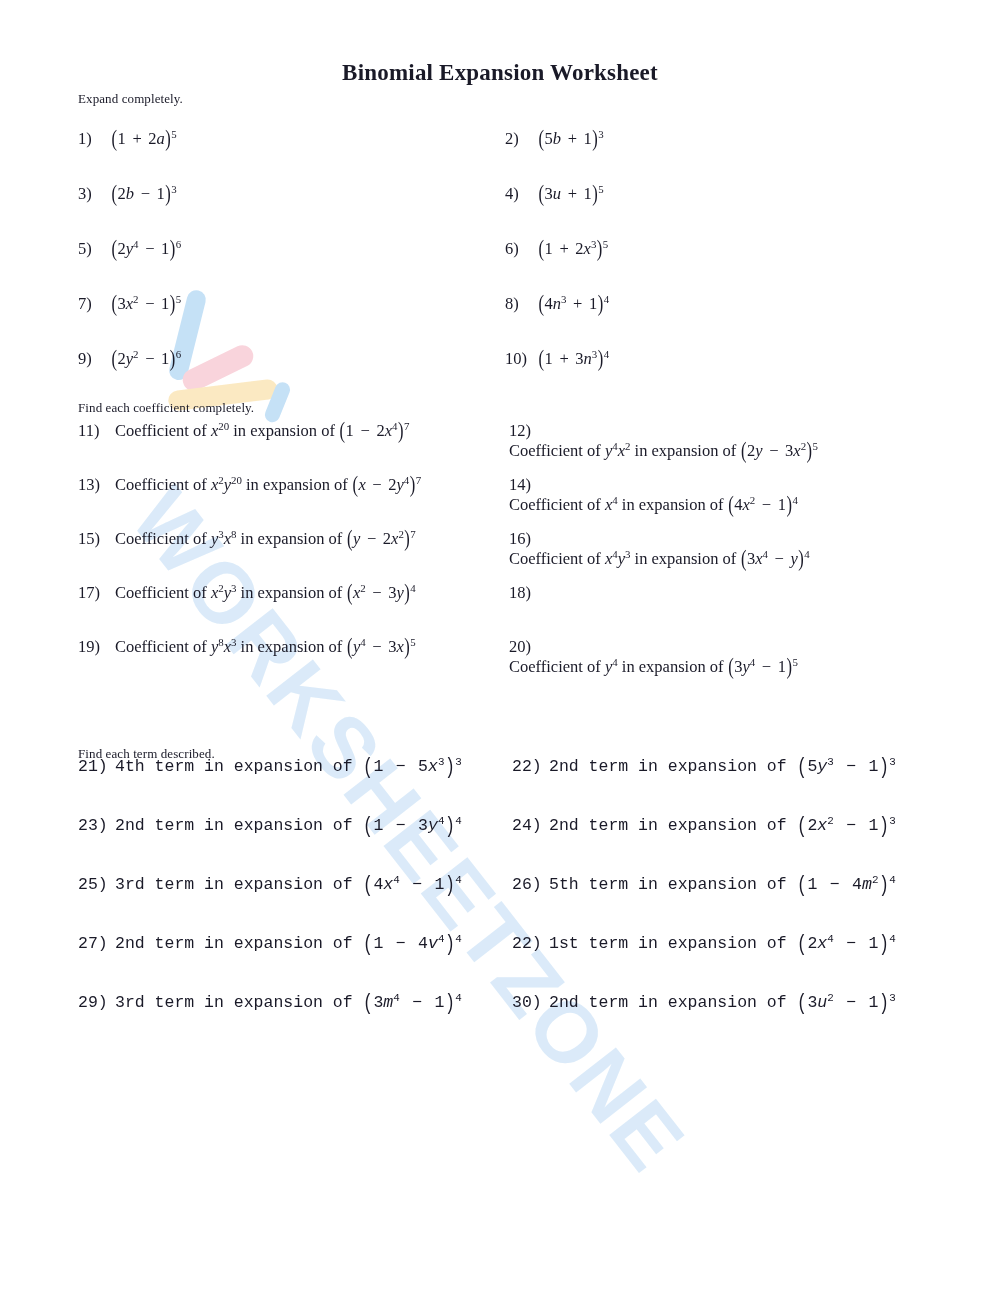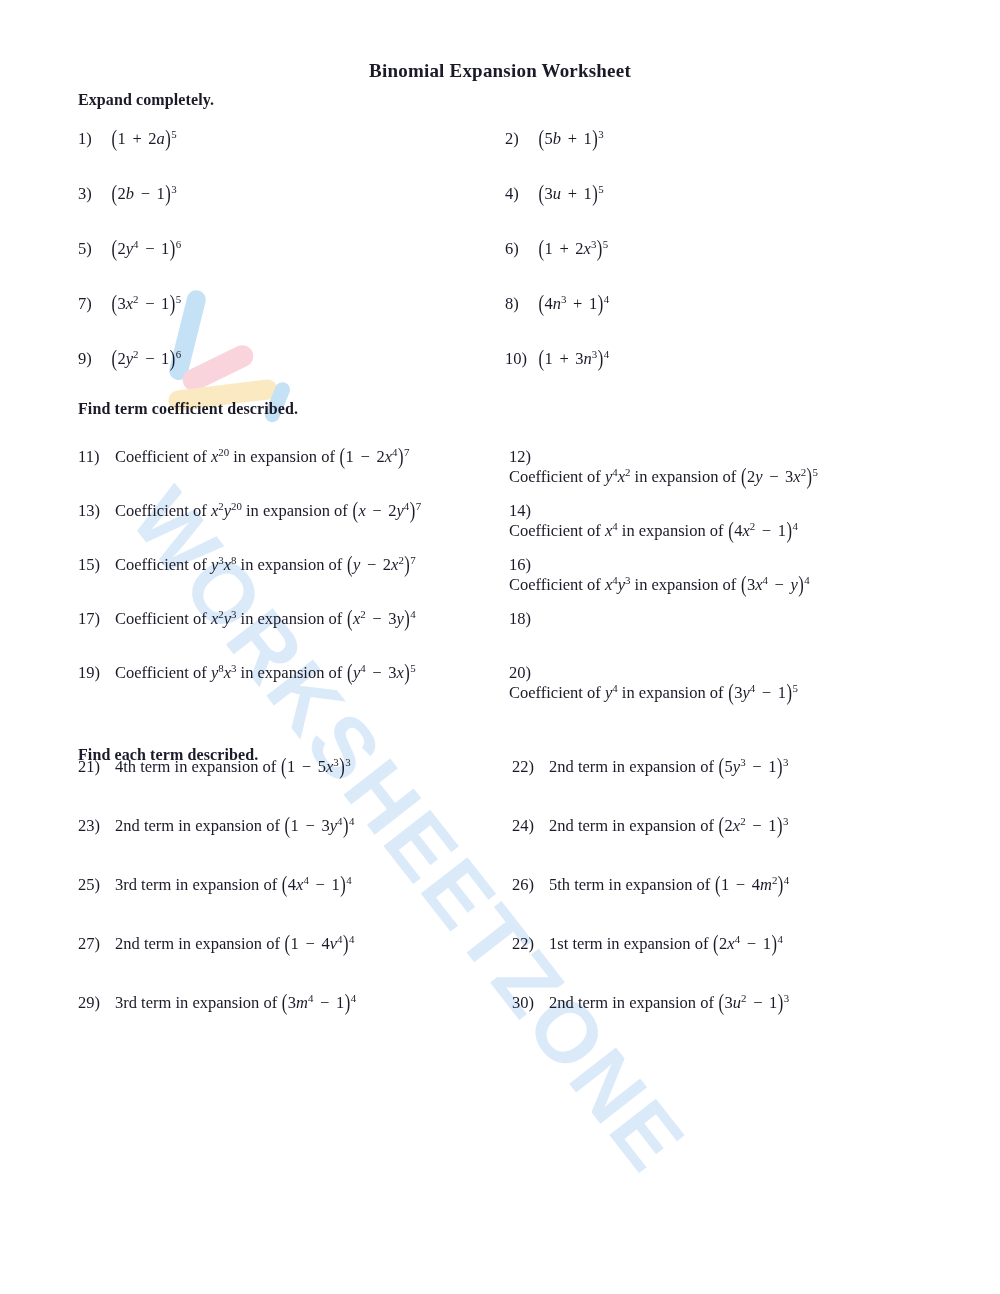--- a/index.html
+++ b/index.html
@@ -52,48 +52,48 @@
     opacity: .85;
   }
 
   
   .title {
     position: absolute;
     top: 60px;
     left: 0;
     width: 1000px;
     text-align: center;
-    font-size: 19px;
+    font-size: 23px;
     font-weight: 700;
     letter-spacing: .2px;
     z-index: 2;
   }
 
   .section-head {
     position: absolute;
     left: 78px;
-    font-size: 16px;
-    font-weight: 700;
+    font-size: 13px;
+    font-weight: 400;
     letter-spacing: .1px;
     z-index: 2;
   }
   #sec1-head { top: 91px; }
   #sec2-head { top: 400px; }
   #sec3-head { top: 746px; }
 
   
   .problems {
     position: absolute;
     left: 0;
     width: 1000px;
     z-index: 2;
   }
   #sec1-list { top: 129px; }
-  #sec2-list { top: 447px; }
-  #sec3-list { top: 757px; }
+  #sec2-list { top: 421px; }
+  #sec3-list { top: 757px; font-family: Liberation Mono, monospace; }
 
   .prow {
     position: relative;
     width: 1000px;
   }
   #sec1-list .prow { height: 55px; }
   #sec2-list .prow { height: 54px; }
   #sec3-list .prow { height: 59px; }
 
   .pitem {
@@ -201,21 +201,21 @@
           <span class="pnum">9)</span>
           <span class="pbody"><span class="paren">(</span>2<span class="mvar">y</span><sup>2</sup> <span class="op">−</span> 1<span class="paren">)</span><sup>6</sup></span>
         </div>
         <div class="pitem right">
           <span class="pnum">10)</span>
           <span class="pbody"><span class="paren">(</span>1 <span class="op">+</span> 3<span class="mvar">n</span><sup>3</sup><span class="paren">)</span><sup>4</sup></span>
         </div>
       </div>
     </div>
 
-  <div class="section-head" id="sec2-head">Find term coefficient described.</div>
+  <div class="section-head" id="sec2-head">Find each coefficient completely.</div>
   <div class="problems" id="sec2-list">
       <div class="prow">
         <div class="pitem left">
           <span class="pnum">11)</span>
           <span class="pbody">Coefficient of <span class="mvar">x</span><sup>20</sup> in expansion of <span class="paren">(</span>1 <span class="op">−</span> 2<span class="mvar">x</span><sup>4</sup><span class="paren">)</span><sup>7</sup></span>
         </div>
         <div class="pitem right">
           <span class="pnum">12)</span>
           <span class="pbody">Coefficient of <span class="mvar">y</span><sup>4</sup><span class="mvar">x</span><sup>2</sup> in expansion of <span class="paren">(</span>2<span class="mvar">y</span> <span class="op">−</span> 3<span class="mvar">x</span><sup>2</sup><span class="paren">)</span><sup>5</sup></span>
         </div>

